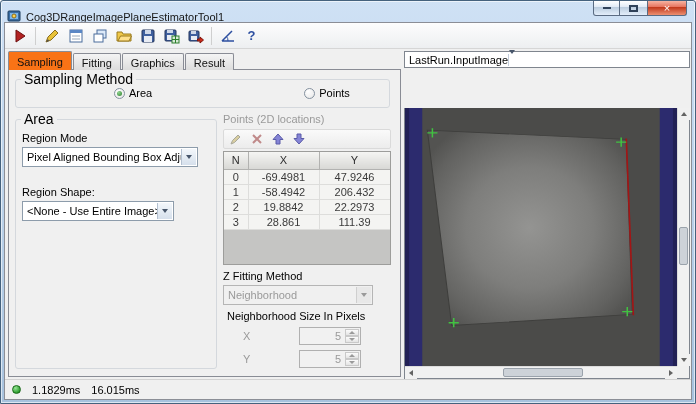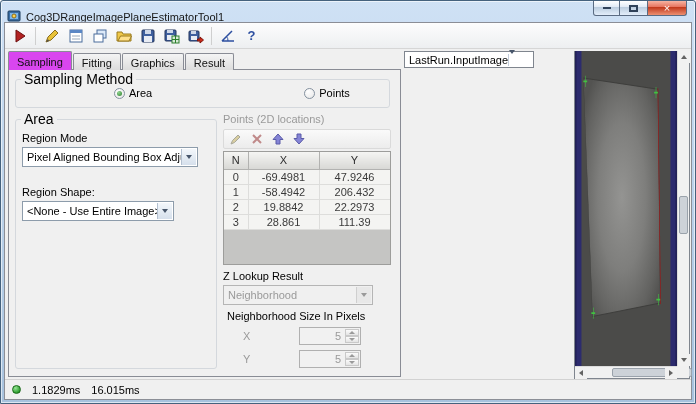--- a/index.html
+++ b/index.html
@@ -30,28 +30,28 @@
   
   .toolbar { height:26px; background:linear-gradient(#fdfdfd,#edeff1);
     border-bottom:1px solid #d6d6d6; display:flex; align-items:center; padding:0 3px; gap:1px; flex:0 0 auto; }
   .tbtn { width:23px; height:22px; display:flex; align-items:center; justify-content:center; border-radius:2px; }
   .tsep { width:1px; height:18px; background:#cfcfcf; margin:0 3px; }
   .help-glyph { color:#2d4fa0; font-weight:bold; font-size:13px; }
 
   
   .main { flex:1 1 auto; display:flex; min-height:0; }
   .left { width:398px; flex:0 0 auto; display:flex; flex-direction:column; padding:2px 2px 2px 3px; }
-  .right { flex:1 1 auto; display:flex; flex-direction:row; min-width:0; padding:2px 1px 0 1px;gap:40px; }
+  .right { flex:1 1 auto; display:flex; flex-direction:column; min-width:0; padding:2px 1px 0 1px;gap:40px; }
 
   
   .tabs { display:flex; height:19px; flex:0 0 auto; position:relative; z-index:2; }
   .tab { padding:3px 8px 0 8px; margin-right:1px; font-size:11px;
     border:1px solid #898c95; border-bottom:none; border-radius:2px 2px 0 0;
     background:linear-gradient(#f4f4f4,#dcdcdc); margin-top:2px; color:#111; }
-  .tab.active { background:#d946ef; margin-top:0; padding-top:4px; }
+  .tab.active { background:#f97316; margin-top:0; padding-top:4px; }
   .tab-page { flex:1 1 auto; border:1px solid #898c95; background:#f0f0f0; position:relative; margin-top:-1px; overflow:hidden; }
 
   
   fieldset { border:1px solid #d4d8dd; border-radius:3px; }
   legend { padding:0 3px; margin-left:5px; font-size:14px; color:#000; }
   .fs-sampling { position:absolute; left:6px; top:1px; right:10px; height:37px; }
   .radio-row { display:flex; align-items:center; margin-top:0; }
   .radio { display:flex; align-items:center; gap:4px; }
   .radio-area { margin-left:98px; }
   .radio-points { margin-left:152px; }
@@ -324,21 +324,21 @@
                   </tr>
                   <tr>
                     <td>3</td>
                     <td>28.861</td>
                     <td>111.39</td>
                   </tr>
                 </tbody>
               </table>
             </div>
 
-            <div class="lbl" style="margin-left:2px">Z Lookup Result</div>
+            <div class="lbl" style="margin-left:2px">Z Fitting Method</div>
             <div class="combo disabled zcombo">
               <span>Neighborhood</span>
               <span class="arrow-box">
                   <span class="caret"></span>
                 </span>
             </div>
 
             <div class="lbl" style="margin-left:6px">Neighborhood Size In Pixels</div>
 
             <div class="spin-row">

